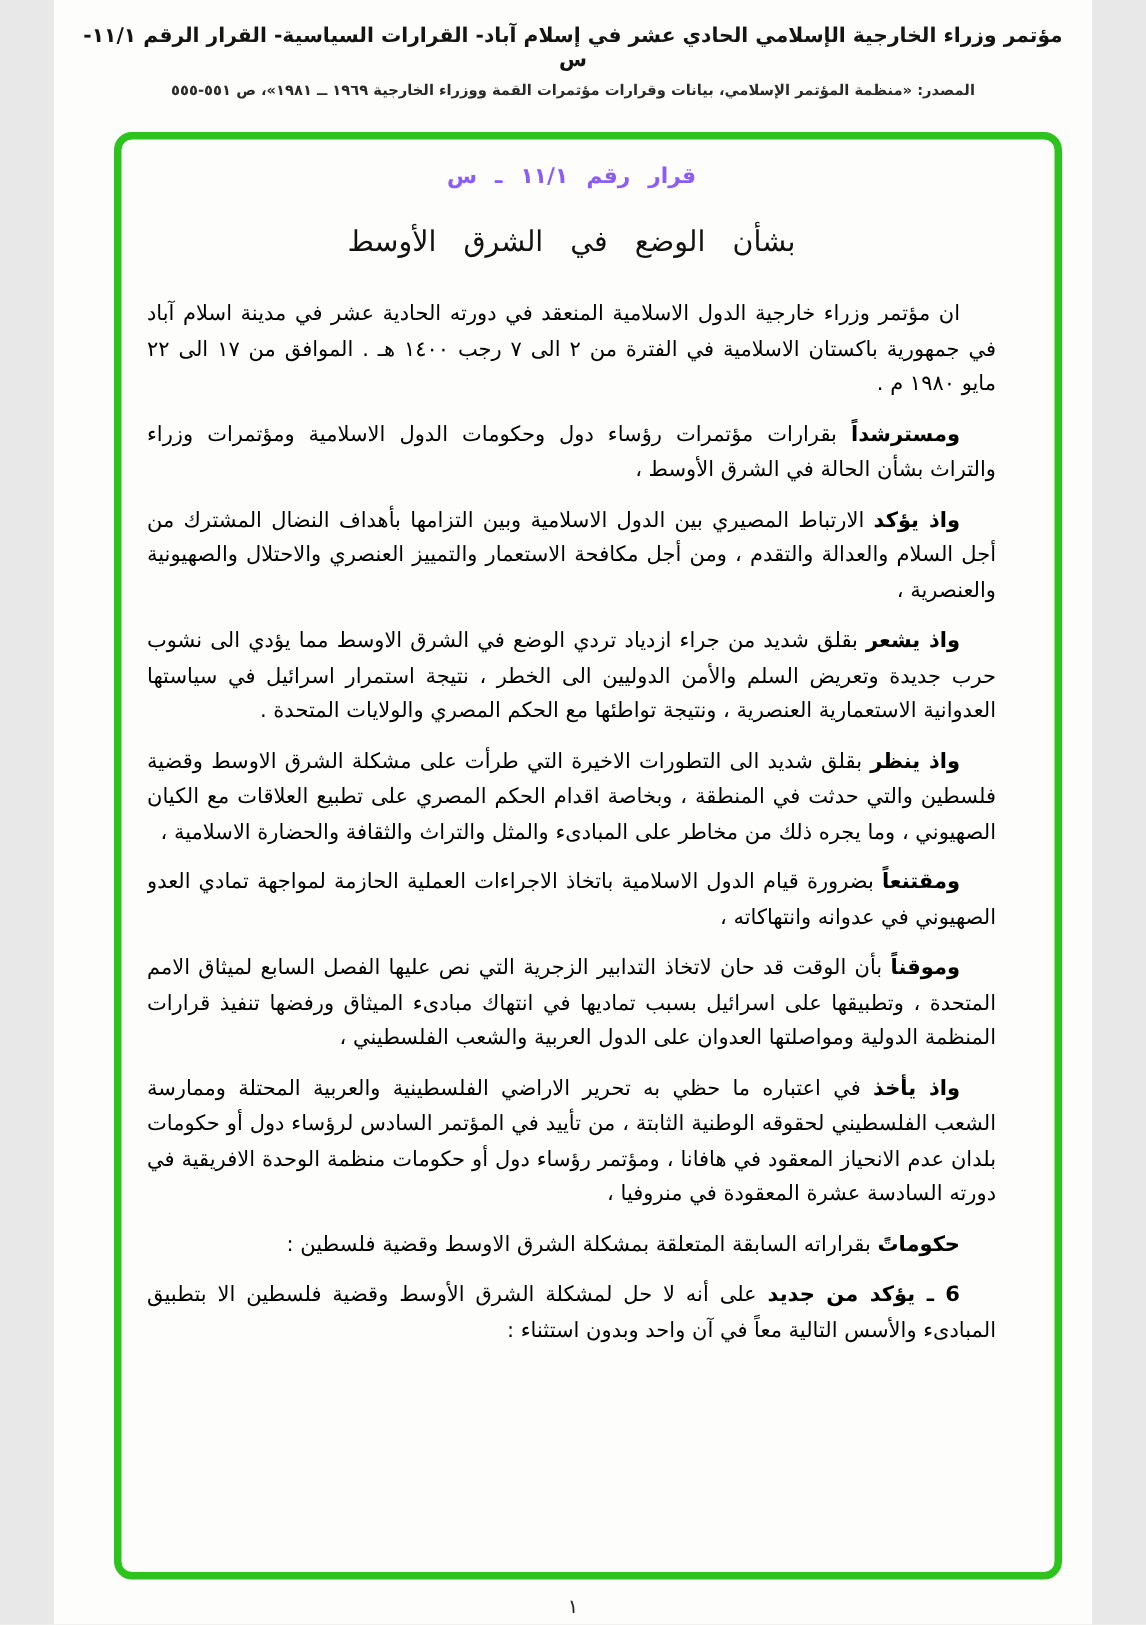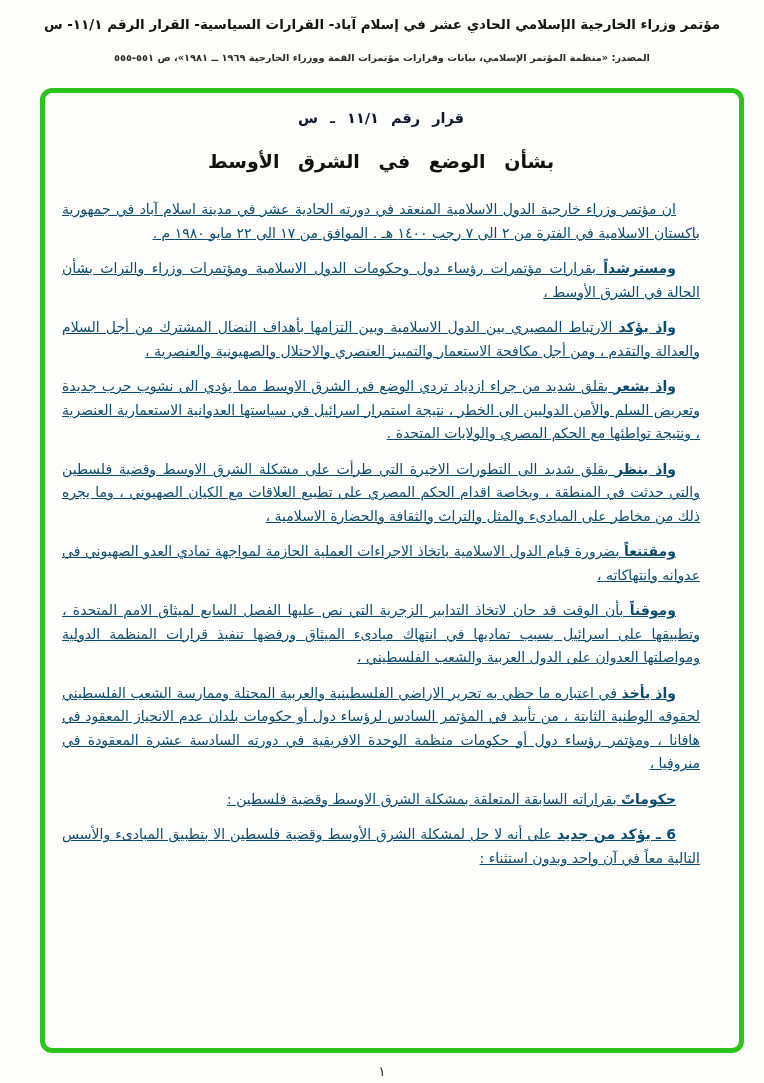--- a/index.html
+++ b/index.html
@@ -1,70 +1,69 @@
 <!DOCTYPE html>
 <html lang="ar" dir="rtl"><head>
 <meta charset="utf-8">
 <style>
   html,body{margin:0;padding:0;background:#e8e8e8;}
   .page{
     position:relative;
-    width:764px;height:1083px;
+    width:692px;height:1083px;
     margin:0 auto;
     background:#fdfdfb;
     font-family:"DejaVu Sans",sans-serif;
     color:#1b1b1b;
     direction:rtl;
     overflow:hidden;
   }
   .header{
     position:absolute;top:16px;right:14px;left:14px;
     text-align:center;
   }
   .header-line1{
     font-size:13.5px;font-weight:bold;color:#141414;
     letter-spacing:0.2px;
   }
   .header-line2{
     font-size:9.8px;font-weight:bold;color:#2a2a2a;
-    margin-top:20px;
+    margin-top:7px;
   }
   .green-frame{
     position:absolute;top:88px;left:40px;right:20px;bottom:30px;
     border:5px solid #2cc31d;
     border-radius:12px;
     pointer-events:none;
   }
   .content{
     position:absolute;top:98px;left:62px;right:64px;bottom:42px;
     overflow:hidden;
   }
   .doc-title{
     text-align:center;
     font-size:14.5px;font-weight:bold;
     margin:12px 0 24px 0;
     word-spacing:7px;
-    color:#0f172a;
+    color:#8b5cf6;
   }
   .doc-subject{
     text-align:center;
-    font-size:19px;font-weight:bold;
+    font-size:19px;font-weight:normal;
     margin:0 0 26px 0;
     word-spacing:12px;
     color:#111;
   }
   .para{
     font-size:14px;
     line-height:1.68;
     text-align:justify;
     text-align-last:right;
-    margin:12px 0 10px 0;
+    margin:0 0 10px 0;
     text-indent:24px;
-    color:#0c4a6e;
-    text-decoration:underline;
+    color:#000000;
   }
   .para .lead{font-weight:bold;}
   .page-number{
     position:absolute;bottom:4px;left:0;right:0;
     text-align:center;
     font-size:13px;color:#222;
   }
 </style>
 </head>
 <body>

